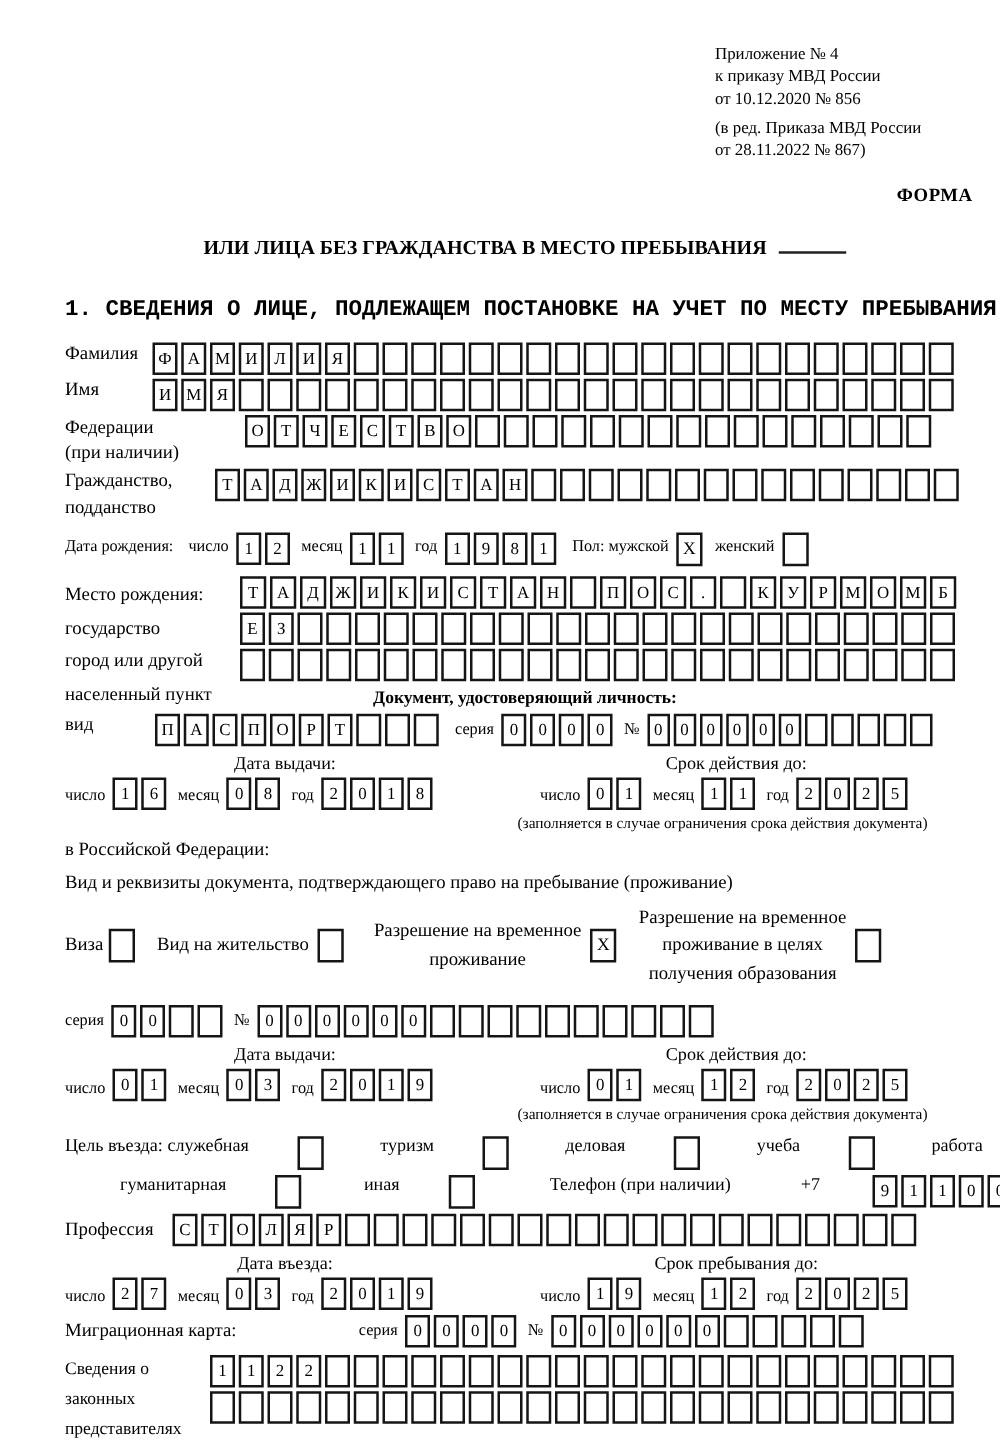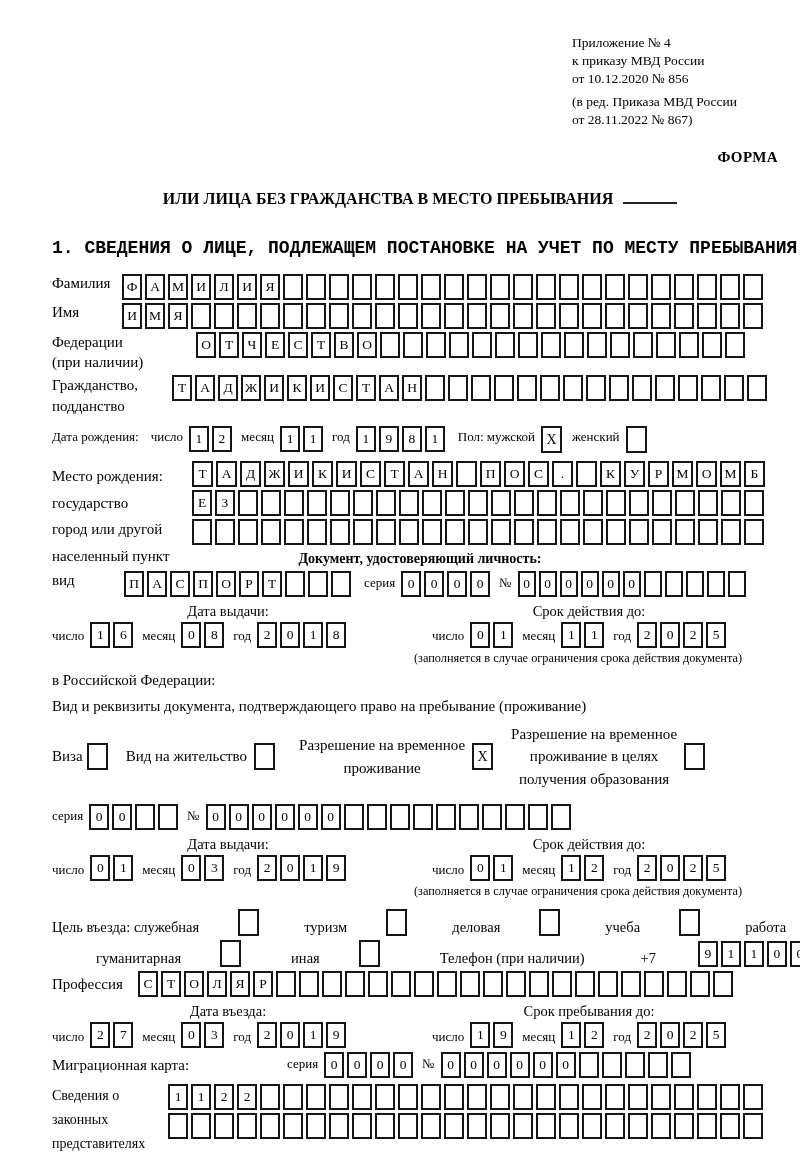--- a/index.html
+++ b/index.html
@@ -58,21 +58,21 @@
   .fine { font-size: 12.3px; white-space: nowrap; }
   .dp-right .fine { margin-left: -46px; width: 440px; text-align: center; margin-top: 3px; }
 
   .plain { font-size: 15px; margin-top: 9px; }
 
   .optrow { display: flex; align-items: center; margin-top: 8px; font-size: 15px; }
   .opt-label { text-align: center; line-height: 1.5; }
   .optrow .checkbox { margin-left: 7px; }
   .gap10 { margin-left: 10px; } .gap14 { margin-left: 14px; } .gap18 { margin-left: 18px; } .gap24 { margin-left: 24px; }
 
-  .purposerow { display: flex; align-items: flex-end; margin-top: 10px; font-size: 14.5px; white-space: nowrap; gap: 34px; }
+  .purposerow { display: flex; align-items: flex-start; margin-top: 10px; font-size: 14.5px; white-space: nowrap; gap: 34px; }
   .purposerow .checkbox { margin-left: 5px; }
   .purposerow .p-opt { margin-left: 11px; }
 
   .rep-labels { position: absolute; left: 0; top: 0; font-size: 14px; line-height: 1.7; }
   .rep-rows { margin-left: 116px; }
   .rep-rows .cells { margin-top: 3px; }
 </style>
 </head>
 <body>
 

